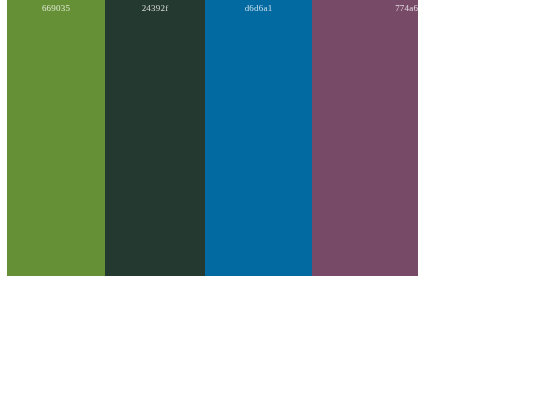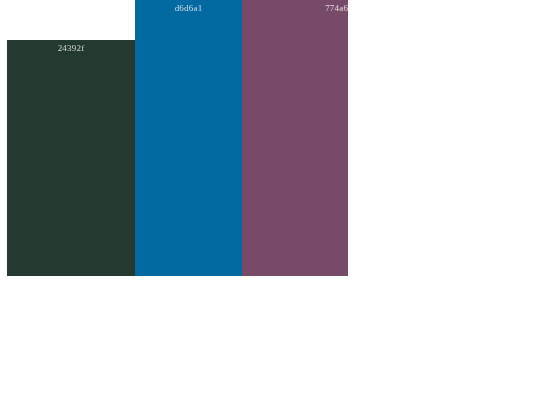--- a/index.html
+++ b/index.html
@@ -45,21 +45,24 @@
     letter-spacing: 0.2px;
     white-space: nowrap;
     -webkit-font-smoothing: antialiased;
   }
 </style>
 </head>
 <body>
 
 <div id="palette-canvas" style="width: 540px; height: 405px; background: rgb(255, 255, 255);">
   <div id="palette-strip" style="left: 7px; top: 0px; width: 526px; height: 276px;">
-      <div class="swatch" style="width: 128px; background: rgb(36, 57, 47); margin-top: 40px;">
+      <div class="swatch" style="width: 98px; background: rgb(102, 144, 53);">
+        <span class="swatch-label" style="color: rgba(255, 255, 255, 0.8);">669035</span>
+      </div>
+      <div class="swatch" style="width: 100px; background: rgb(36, 57, 47);">
         <span class="swatch-label" style="color: rgba(255, 255, 255, 0.8);">24392f</span>
       </div>
       <div class="swatch" style="width: 107px; background: #0369a1;">
         <span class="swatch-label" style="color: rgba(255, 255, 255, 0.78);">d6d6a1</span>
       </div>
       <div class="swatch" style="width: 106px; background: rgb(119, 74, 103);">
         <span class="swatch-label" style="color: rgba(255, 255, 255, 0.8); padding-left: 44px;">774a67</span>
       </div>
     </div>
 </div>

